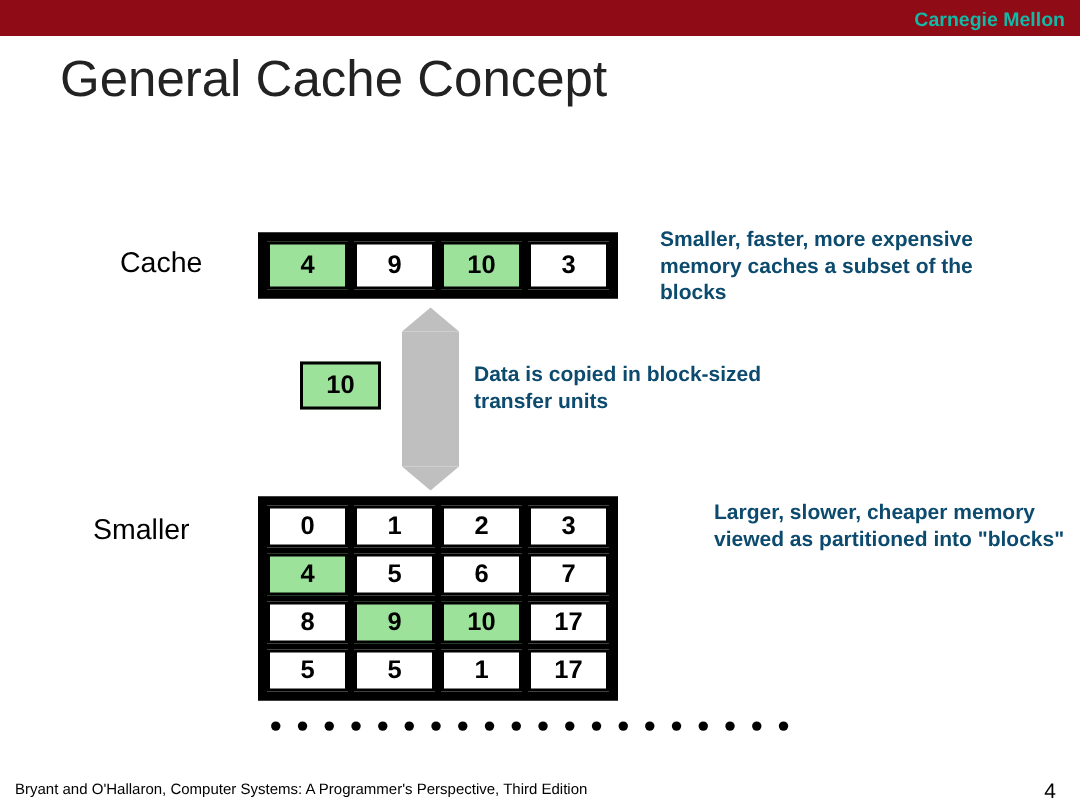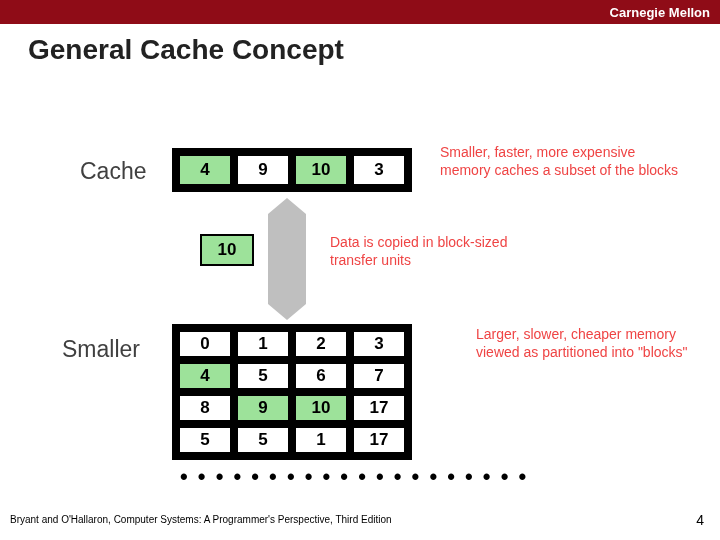--- a/index.html
+++ b/index.html
@@ -1,32 +1,32 @@
 <!DOCTYPE html>
 <html><head>
 <meta charset="utf-8">
 <style>
   * { box-sizing: border-box; margin: 0; padding: 0; }
   html, body { width: 720px; height: 540px; font-family: "Segoe UI", Arial, sans-serif; background: #fff; }
-  .topbar { height: 24px; background: #8f0c17; color: #ffffff; display: flex; justify-content: flex-end; align-items: center; padding-right: 10px; font-weight: 700; font-size: 13px; }
-  .title { font-size: 28px; font-weight: 700; padding: 10px 0 0 28px; color: #222; }
+  .topbar { height: 24px; background: #8f0c17; color: #14b8a6; display: flex; justify-content: flex-end; align-items: center; padding-right: 10px; font-weight: 700; font-size: 13px; }
+  .title { font-size: 34px; font-weight: 400; padding: 10px 0 0 40px; color: #222; }
   .stage { position: relative; width: 720px; }
 
-  .section-label { position: absolute; font-size: 23px; color: #404040; }
+  .section-label { position: absolute; font-size: 19px; color: #000000; }
 
   .blockgrid { position: absolute; border: 2.5px solid #000; padding: 4px; display: grid; gap: 4px; background: #000; }
   .cell { border: 2px solid #000; display: flex; align-items: center; justify-content: center; font-weight: 700; font-size: 17px; color: #000; }
   .cache .cell { width: 54px; height: 32px; }
   .mem   .cell { width: 54px; height: 28px; }
   .green { background: #9de29a; }
   .white { background: #fff; }
 
   .transfer-cell { position: absolute; border: 2px solid #000; background: #9de29a; width: 54px; height: 32px; display:flex; align-items:center; justify-content:center; font-weight:700; font-size:17px; }
 
-  .caption { position: absolute; font-size: 14px; font-weight: 400; line-height: 1.25; color: #ef4444; width: 240px; }
+  .caption { position: absolute; font-size: 14px; font-weight: 700; line-height: 1.25; color: #0c4a6e; width: 240px; }
 
   .arrow { position: absolute; width: 38px; }
   .arrow .shaft { background: #bfbfbf; width: 100%; }
   .arrow .head { width: 0; height: 0; border-left: 19px solid transparent; border-right: 19px solid transparent; }
 
   .dots { position: absolute; font-size: 22px; letter-spacing: 2px; color: #000; font-weight: 700; }
 
   .footer { position: absolute; bottom: 6px; left: 10px; font-size: 10px; color: #000; }
   .pagenum { position: absolute; bottom: 6px; right: 16px; font-size: 14px; color: #000; }
 </style>
@@ -53,21 +53,21 @@
   <div class="caption" style="left:440px; top:78px;">Smaller, faster, more expensive memory caches a  subset of the blocks</div>
 
   <div class="arrow" style="left:268px; top:132px;">
     <div class="head" style="border-bottom:16px solid #bfbfbf;"></div>
     <div class="shaft" style="height:90px;"></div>
     <div class="head" style="border-top:16px solid #bfbfbf;"></div>
   </div>
 
   <div class="transfer-cell" style="left:200px; top:168px;">10</div>
 
-  <div class="caption" style="left:330px; top:168px; width:210px;">Data is copied in block-sized transfer units</div>
+  <div class="caption" style="left:316px; top:168px; width:210px;">Data is copied in block-sized transfer units</div>
 
   <div class="section-label" style="left:62px; top:270px;">Smaller</div>
 
   <div class="blockgrid mem" style="left:172px; top:258px; grid-template-columns: repeat(4, 54px);">
     <div class="cell white">0</div>
     <div class="cell white">1</div>
     <div class="cell white">2</div>
     <div class="cell white">3</div>
     <div class="cell green">4</div>
     <div class="cell white">5</div>

